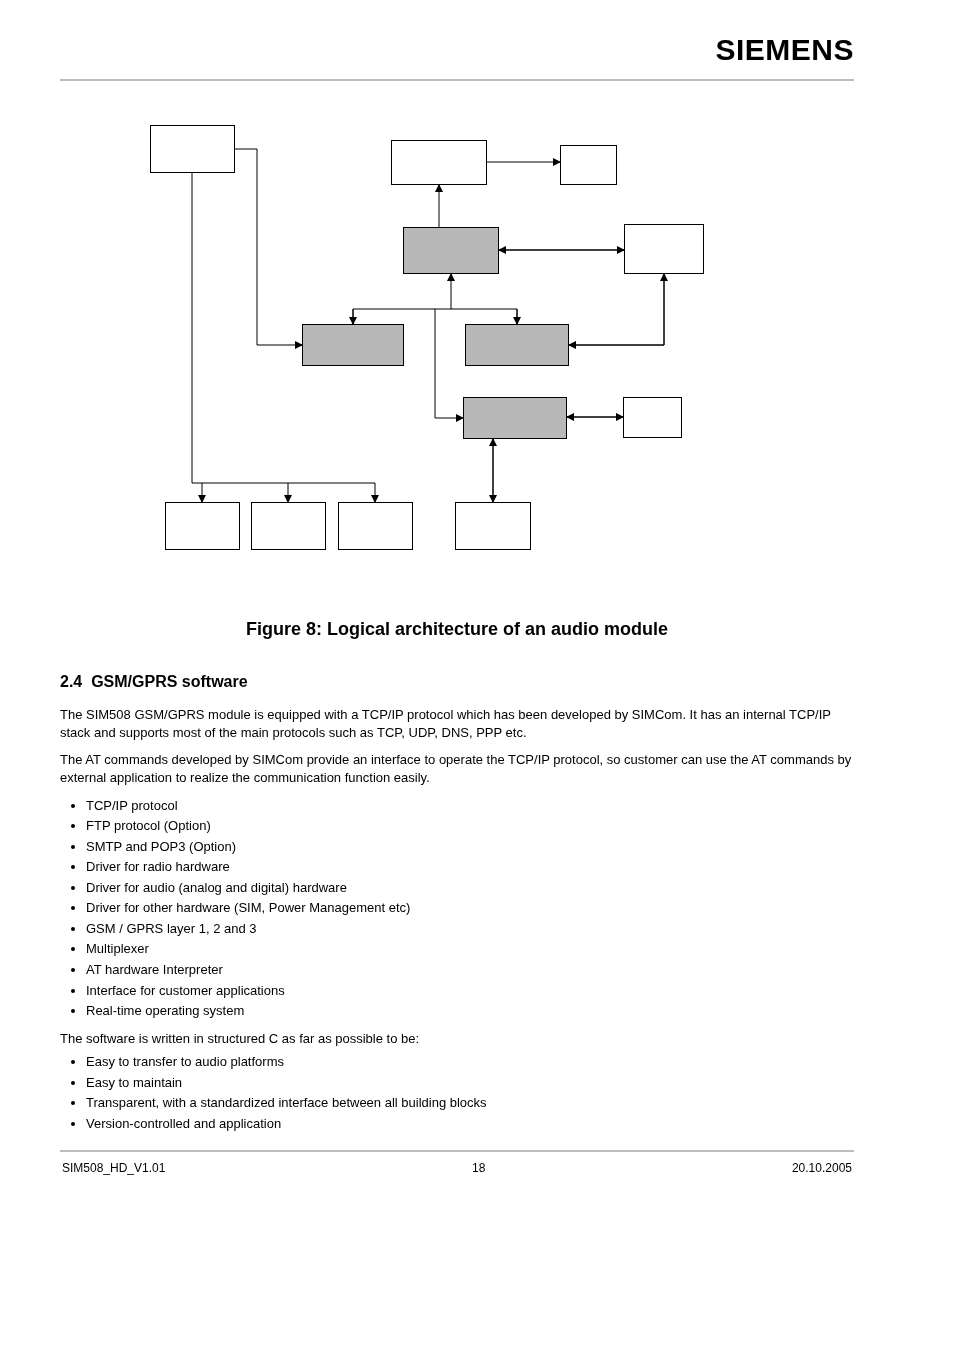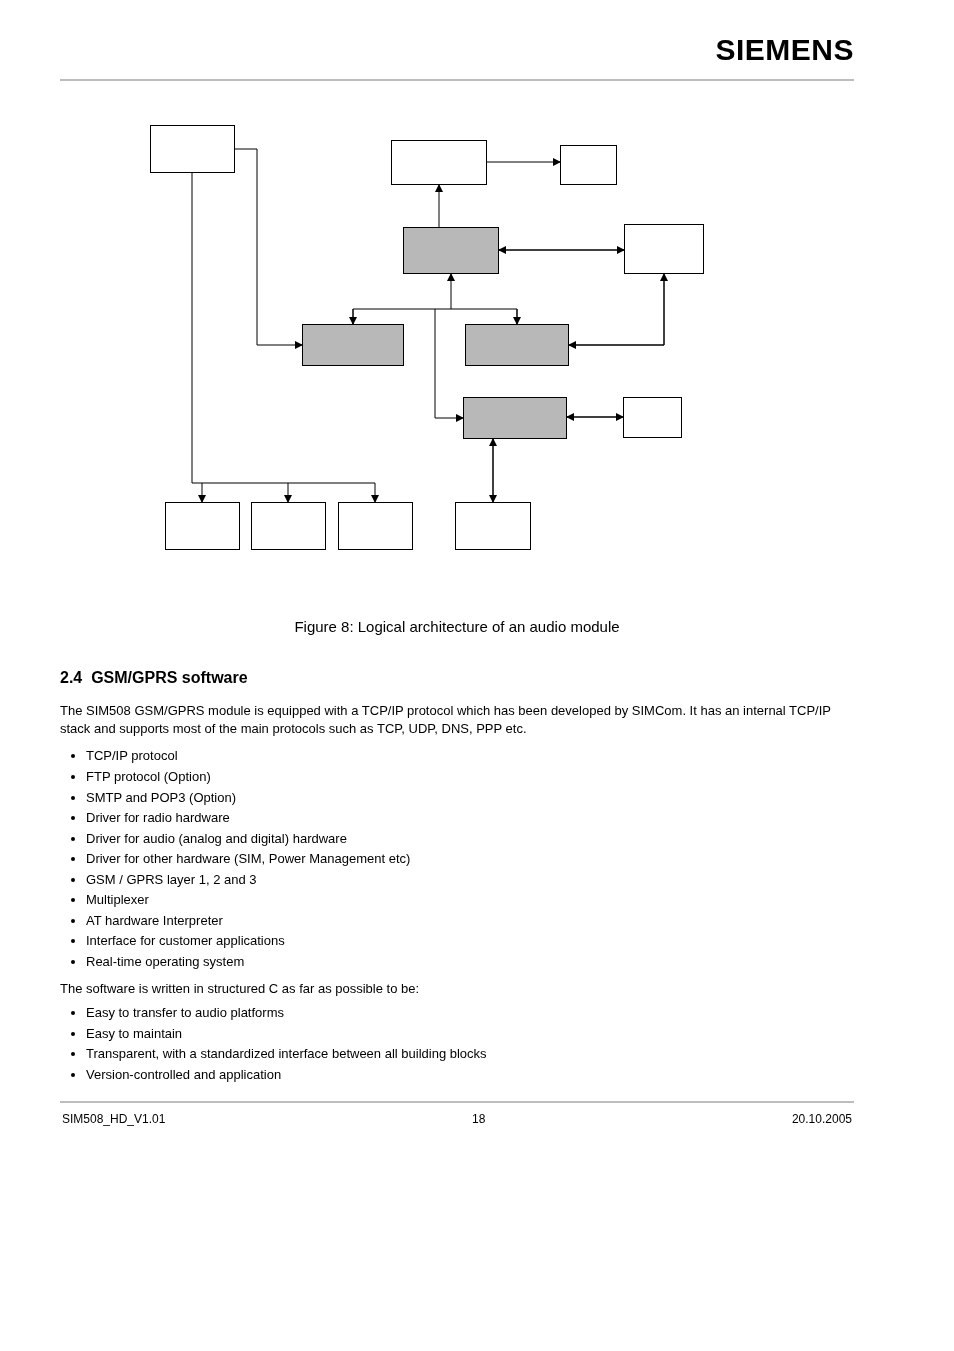--- a/index.html
+++ b/index.html
@@ -40,22 +40,23 @@
   .box.sh { background: #b8b8b8; }
   
   svg.links {
     position: absolute;
     top: 0; left: 0;
     width: 700px; height: 500px;
     overflow: visible;
   }
   .figcap {
     text-align: center;
-    font-size: 15px;
+    font-size: 18px;
     margin-bottom: 30px;
+    font-weight: bold;
   }
   h2.sec {
     font-size: 16px;
     font-weight: bold;
     margin: 18px 0 14px 0;
   }
   p.para {
     margin: 10px 0;
   }
   p.intro {
@@ -152,20 +153,21 @@
   </div>
 
   <div class="figcap">Figure 8: Logical architecture of an audio module</div>
 
   <h2 class="sec">
     <span>2.4</span>&nbsp;
     <span>GSM/GPRS software</span>
   </h2>
 
   <p class="para">The SIM508 GSM/GPRS module is equipped with a TCP/IP protocol which has been developed by SIMCom. It has an internal TCP/IP stack and supports most of the main protocols such as TCP, UDP, DNS, PPP etc.</p>
+  <p class="para">The AT commands developed by SIMCom provide an interface to operate the TCP/IP protocol, so customer can use the AT commands by external application to realize the communication function easily.</p>
 
   <ul class="blist" id="list1">
       <li>TCP/IP protocol</li>
       <li>FTP protocol (Option)</li>
       <li>SMTP and POP3 (Option)</li>
       <li>Driver for radio hardware</li>
       <li>Driver for audio (analog and digital) hardware</li>
       <li>Driver for other hardware (SIM, Power Management etc)</li>
       <li>GSM / GPRS layer 1, 2 and 3</li>
       <li>Multiplexer</li>

